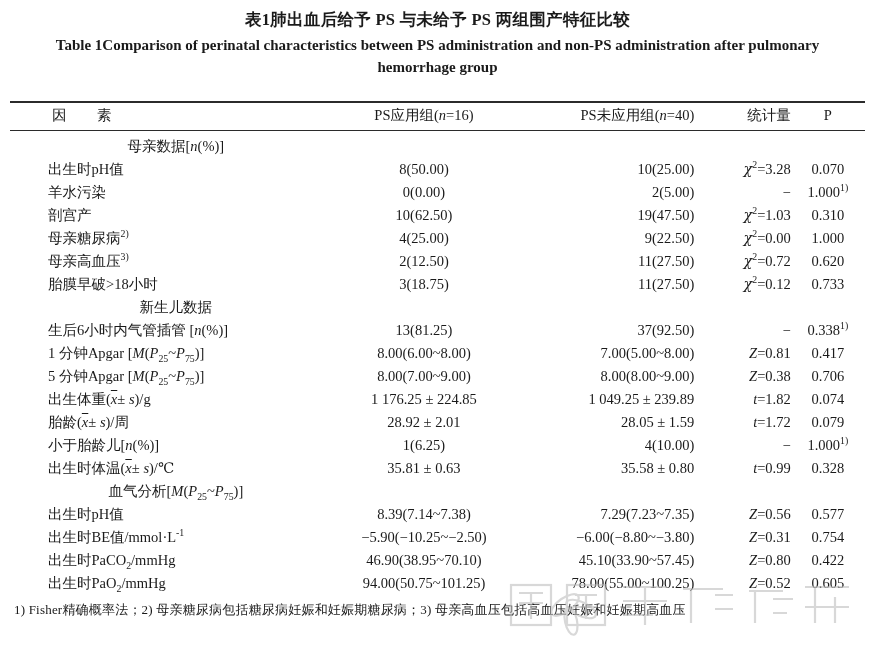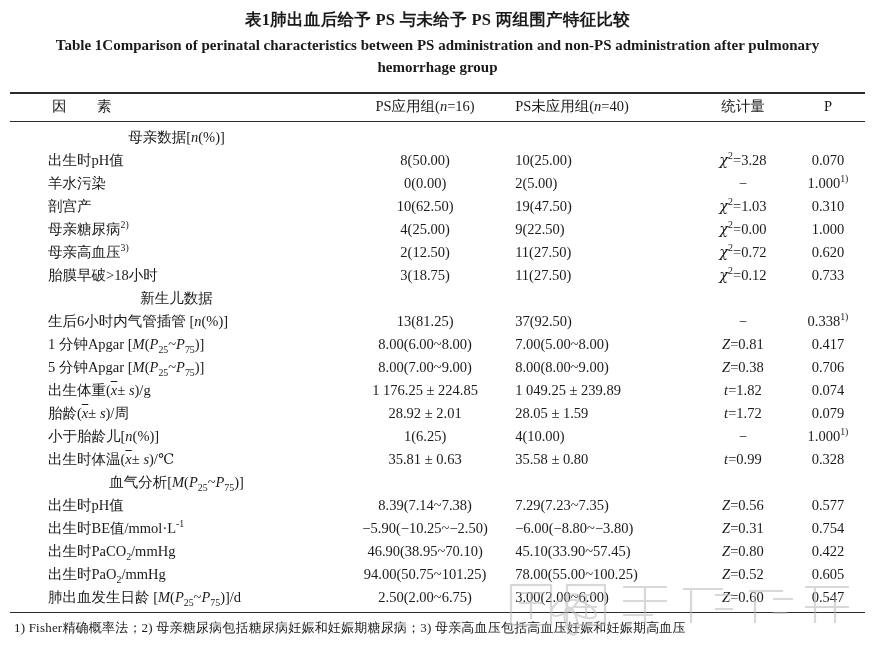--- a/index.html
+++ b/index.html
@@ -41,21 +41,21 @@
     font-weight: bold;
     line-height: 1.45;
     padding: 2px 28px 0 28px;
   }
   .title-en .tnum { }
 
   
   table.data {
     width: 100%;
     border-collapse: collapse;
-    margin-top: 14px;
+    margin-top: 23px;
     font-size: 14.5px;
   }
 
   table.data thead th {
     font-weight: normal;
     padding: 3px 0 5px 0;
     border-top: 2.2px solid #2b2b2b;
     border-bottom: 1.1px solid #2b2b2b;
     white-space: nowrap;
   }
@@ -64,22 +64,22 @@
 
   table.data td {
     padding: 2.0px 0;
     white-space: nowrap;
     vertical-align: baseline;
   }
 
   
   .c-factor { width: 300px; text-align: left; padding-left: 10px !important; }
   .c-g1     { width: 190px; text-align: center; }
-  .c-g2     { width: 190px; text-align: left; }
-  .c-stat   { width: 105px; text-align: center; }
+  .c-g2     { width: 190px; text-align: right; }
+  .c-stat   { width: 105px; text-align: right; }
   .c-p      { width: 80px;  text-align: center; }
 
   thead th.c-factor { text-align: left; padding-left: 42px !important; letter-spacing: 0.5px; }
 
   
   td.group { padding-left: 8px !important; text-align: center; }
   
   td.item  { padding-left: 38px !important; }
 
   
@@ -268,27 +268,20 @@
           <td class="c-g2">45.10(33.90~57.45)</td>
           <td class="c-stat"><i>Z</i>=0.80</td>
           <td class="c-p">0.422</td>
         </tr>
         <tr>
           <td class="c-factor item">出生时PaO<span class="sub">2</span>/mmHg</td>
           <td class="c-g1">94.00(50.75~101.25)</td>
           <td class="c-g2">78.00(55.00~100.25)</td>
           <td class="c-stat"><i>Z</i>=0.52</td>
           <td class="c-p">0.605</td>
-        </tr>
-        <tr class="last-row">
-          <td class="c-factor item">肺出血发生日龄 [<i>M</i>(<i>P</i><span class="sub">25</span>~<i>P</i><span class="sub">75</span>)]/d</td>
-          <td class="c-g1">2.50(2.00~6.75)</td>
-          <td class="c-g2">3.00(2.00~6.00)</td>
-          <td class="c-stat"><i>Z</i>=0.60</td>
-          <td class="c-p">0.547</td>
         </tr>
       </tbody>
   </table>
 
   <div class="footnote">1) Fisher精确概率法；2) 母亲糖尿病包括糖尿病妊娠和妊娠期糖尿病；3) 母亲高血压包括高血压妊娠和妊娠期高血压</div>
 
   <div class="watermark">
     <svg viewBox="0 0 355 62" xmlns="http://www.w3.org/2000/svg" aria-hidden="true">
       <g fill="none" stroke="#b9b9b9" stroke-width="2.2">
         <rect x="6" y="10" width="40" height="40"></rect>

